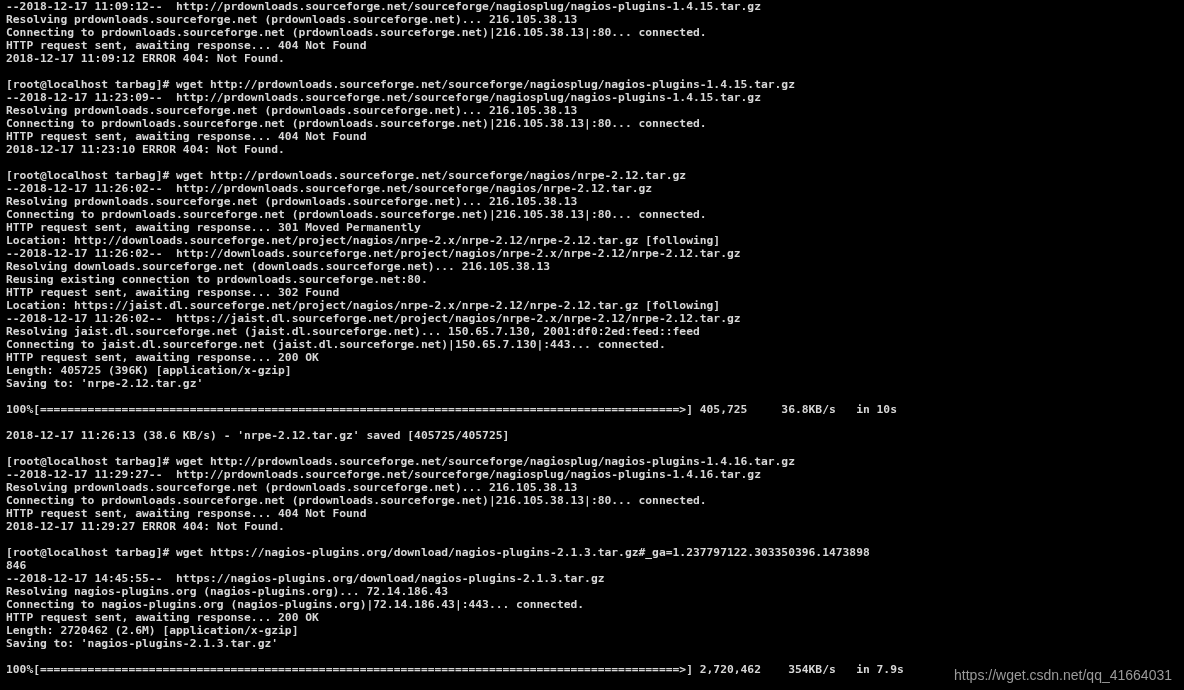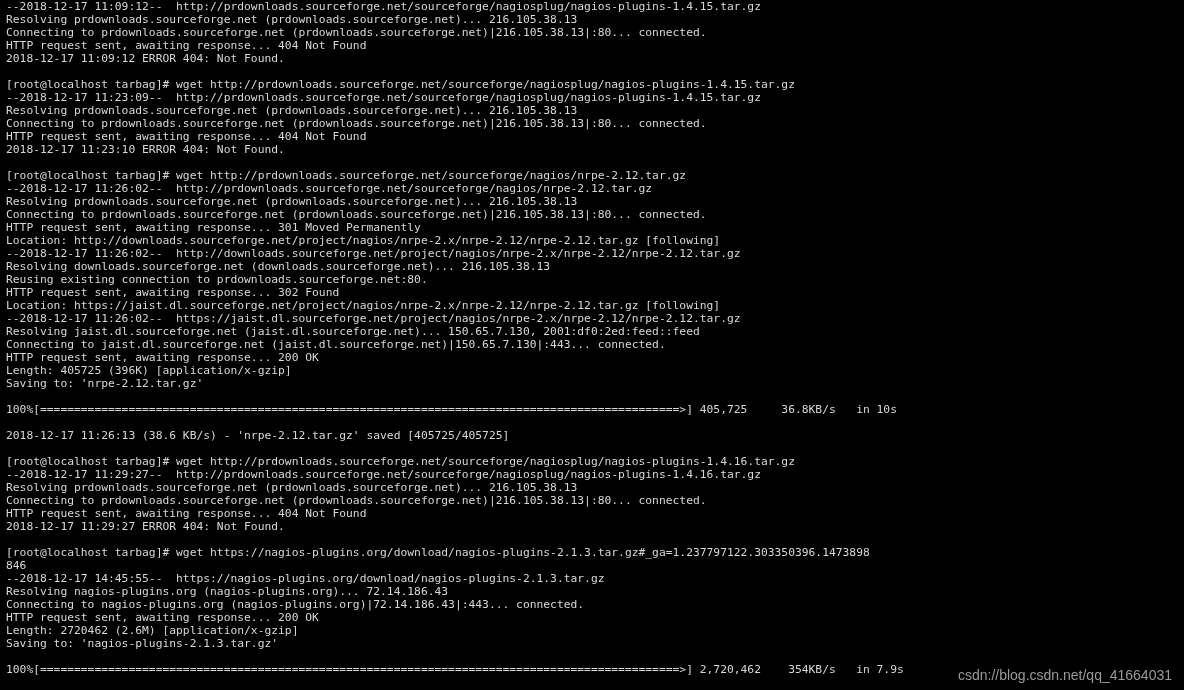--- a/index.html
+++ b/index.html
@@ -12,29 +12,29 @@
     font-family: "Consolas", "Menlo", "DejaVu Sans Mono", monospace;
     font-size: 11.3px;
     line-height: 13px;
     overflow: hidden;
   }
   #terminal {
     padding: 0 6px;
     white-space: pre;
     color: #d7d7d7;
   }
-  .line { white-space: pre; }
+  .line { white-space: pre; font-weight: bold; }
   .watermark {
     position: absolute;
     right: 12px;
     bottom: 8px;
     color: #9a9a9a;
     font-family: Arial, sans-serif;
     font-size: 14px;
     pointer-events: none;
   }
 </style>
 </head>
 <body>
 
 <div id="terminal"><div class="line">--2018-12-17 11:09:12--  http://prdownloads.sourceforge.net/sourceforge/nagiosplug/nagios-plugins-1.4.15.tar.gz</div><div class="line">Resolving prdownloads.sourceforge.net (prdownloads.sourceforge.net)... 216.105.38.13</div><div class="line">Connecting to prdownloads.sourceforge.net (prdownloads.sourceforge.net)|216.105.38.13|:80... connected.</div><div class="line">HTTP request sent, awaiting response... 404 Not Found</div><div class="line">2018-12-17 11:09:12 ERROR 404: Not Found.</div><div class="line">&nbsp;</div><div class="line">[root@localhost tarbag]# wget http://prdownloads.sourceforge.net/sourceforge/nagiosplug/nagios-plugins-1.4.15.tar.gz</div><div class="line">--2018-12-17 11:23:09--  http://prdownloads.sourceforge.net/sourceforge/nagiosplug/nagios-plugins-1.4.15.tar.gz</div><div class="line">Resolving prdownloads.sourceforge.net (prdownloads.sourceforge.net)... 216.105.38.13</div><div class="line">Connecting to prdownloads.sourceforge.net (prdownloads.sourceforge.net)|216.105.38.13|:80... connected.</div><div class="line">HTTP request sent, awaiting response... 404 Not Found</div><div class="line">2018-12-17 11:23:10 ERROR 404: Not Found.</div><div class="line">&nbsp;</div><div class="line">[root@localhost tarbag]# wget http://prdownloads.sourceforge.net/sourceforge/nagios/nrpe-2.12.tar.gz</div><div class="line">--2018-12-17 11:26:02--  http://prdownloads.sourceforge.net/sourceforge/nagios/nrpe-2.12.tar.gz</div><div class="line">Resolving prdownloads.sourceforge.net (prdownloads.sourceforge.net)... 216.105.38.13</div><div class="line">Connecting to prdownloads.sourceforge.net (prdownloads.sourceforge.net)|216.105.38.13|:80... connected.</div><div class="line">HTTP request sent, awaiting response... 301 Moved Permanently</div><div class="line">Location: http://downloads.sourceforge.net/project/nagios/nrpe-2.x/nrpe-2.12/nrpe-2.12.tar.gz [following]</div><div class="line">--2018-12-17 11:26:02--  http://downloads.sourceforge.net/project/nagios/nrpe-2.x/nrpe-2.12/nrpe-2.12.tar.gz</div><div class="line">Resolving downloads.sourceforge.net (downloads.sourceforge.net)... 216.105.38.13</div><div class="line">Reusing existing connection to prdownloads.sourceforge.net:80.</div><div class="line">HTTP request sent, awaiting response... 302 Found</div><div class="line">Location: https://jaist.dl.sourceforge.net/project/nagios/nrpe-2.x/nrpe-2.12/nrpe-2.12.tar.gz [following]</div><div class="line">--2018-12-17 11:26:02--  https://jaist.dl.sourceforge.net/project/nagios/nrpe-2.x/nrpe-2.12/nrpe-2.12.tar.gz</div><div class="line">Resolving jaist.dl.sourceforge.net (jaist.dl.sourceforge.net)... 150.65.7.130, 2001:df0:2ed:feed::feed</div><div class="line">Connecting to jaist.dl.sourceforge.net (jaist.dl.sourceforge.net)|150.65.7.130|:443... connected.</div><div class="line">HTTP request sent, awaiting response... 200 OK</div><div class="line">Length: 405725 (396K) [application/x-gzip]</div><div class="line">Saving to: 'nrpe-2.12.tar.gz'</div><div class="line">&nbsp;</div><div class="line">100%[==============================================================================================&gt;] 405,725     36.8KB/s   in 10s</div><div class="line">&nbsp;</div><div class="line">2018-12-17 11:26:13 (38.6 KB/s) - 'nrpe-2.12.tar.gz' saved [405725/405725]</div><div class="line">&nbsp;</div><div class="line">[root@localhost tarbag]# wget http://prdownloads.sourceforge.net/sourceforge/nagiosplug/nagios-plugins-1.4.16.tar.gz</div><div class="line">--2018-12-17 11:29:27--  http://prdownloads.sourceforge.net/sourceforge/nagiosplug/nagios-plugins-1.4.16.tar.gz</div><div class="line">Resolving prdownloads.sourceforge.net (prdownloads.sourceforge.net)... 216.105.38.13</div><div class="line">Connecting to prdownloads.sourceforge.net (prdownloads.sourceforge.net)|216.105.38.13|:80... connected.</div><div class="line">HTTP request sent, awaiting response... 404 Not Found</div><div class="line">2018-12-17 11:29:27 ERROR 404: Not Found.</div><div class="line">&nbsp;</div><div class="line">[root@localhost tarbag]# wget https://nagios-plugins.org/download/nagios-plugins-2.1.3.tar.gz#_ga=1.237797122.303350396.1473898</div><div class="line">846</div><div class="line">--2018-12-17 14:45:55--  https://nagios-plugins.org/download/nagios-plugins-2.1.3.tar.gz</div><div class="line">Resolving nagios-plugins.org (nagios-plugins.org)... 72.14.186.43</div><div class="line">Connecting to nagios-plugins.org (nagios-plugins.org)|72.14.186.43|:443... connected.</div><div class="line">HTTP request sent, awaiting response... 200 OK</div><div class="line">Length: 2720462 (2.6M) [application/x-gzip]</div><div class="line">Saving to: 'nagios-plugins-2.1.3.tar.gz'</div><div class="line">&nbsp;</div><div class="line">100%[==============================================================================================&gt;] 2,720,462    354KB/s   in 7.9s</div><div class="line">&nbsp;</div><div class="line">2018-12-17 14:46:04 (334 KB/s) - 'nagios-plugins-2.1.3.tar.gz' saved [2720462/2720462]</div></div>
 
-<div class="watermark">csdn://blog.csdn.net/qq_41664031</div>
+<div class="watermark">https://wget.csdn.net/qq_41664031</div>
 
 </body></html>

